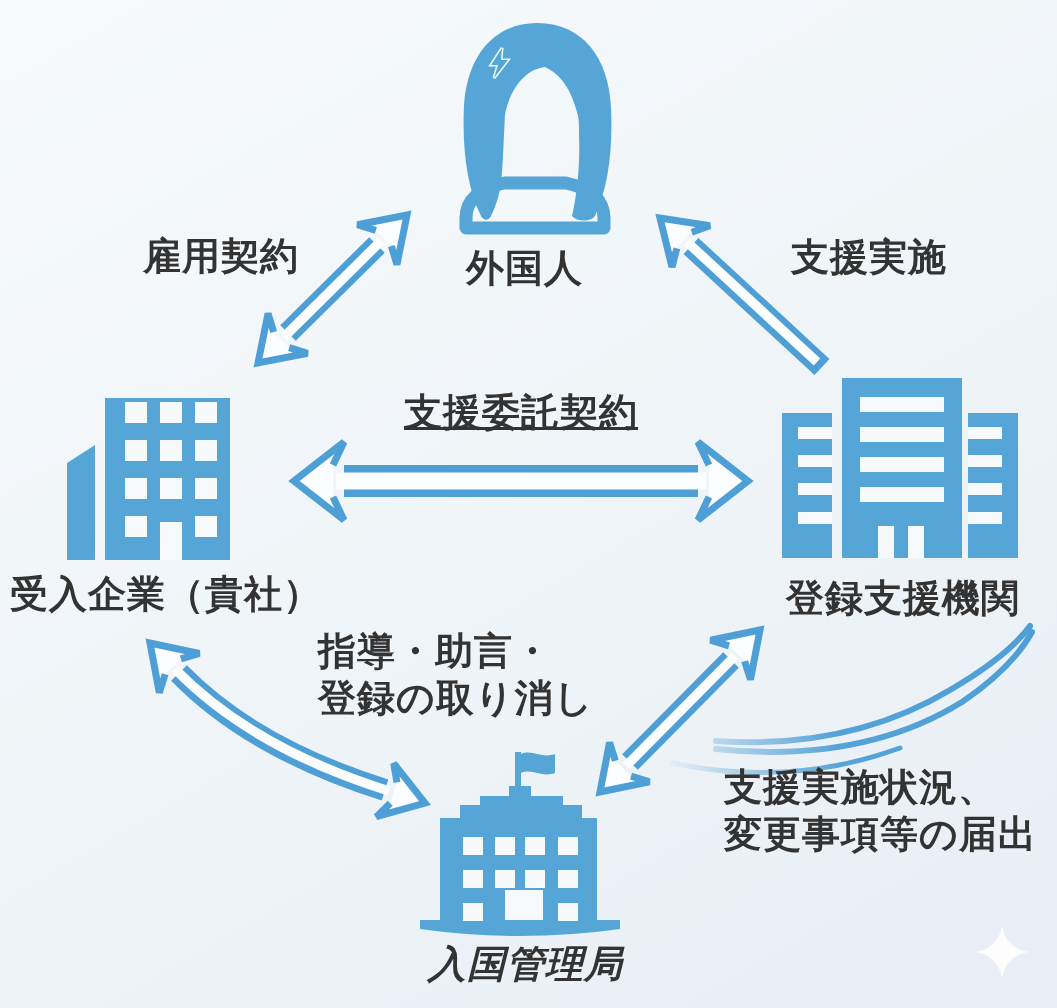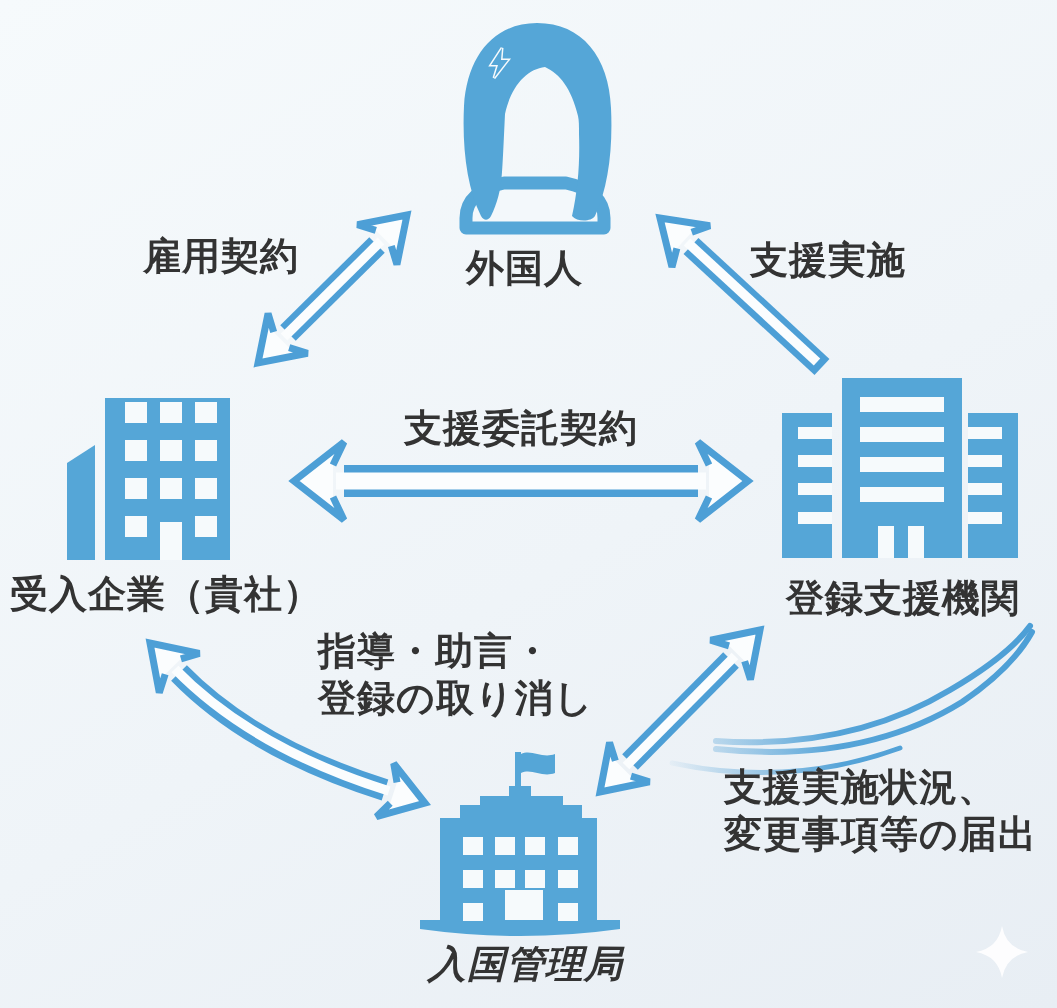--- a/index.html
+++ b/index.html
@@ -16,22 +16,22 @@
     background:linear-gradient(150deg,#f6fafc 0%,var(--background) 55%,#e8eef4 100%);
   }
   .stage svg{position:absolute;left:0;top:0;}
   .lbl{
     position:absolute;font-weight:bold;font-size:38px;line-height:44px;
     color:var(--text);letter-spacing:1px;white-space:nowrap;
   }
   .lbl.two{line-height:47px;}
   #lbl-employment{left:143px;top:234px;}
   #lbl-foreigner{left:466px;top:246px;text-align:center;}
-  #lbl-support{left:750px;top:238px;}
-  #lbl-consignment{left:404px;top:406px;}
+  #lbl-support{left:791px;top:238px;font-family:Liberation Mono, monospace;}
+  #lbl-consignment{left:404px;top:390px;text-decoration:underline;}
   #lbl-company{left:10px;top:572px;}
   #lbl-supportorg{left:786px;top:576px;}
   #lbl-guidance{left:318px;top:628px;}
   #lbl-notification{left:724px;top:764px;}
   #lbl-immigration{left:428px;top:942px;font-style:italic;}
   
   .as{stroke:var(--arrow-blue);stroke-width:22;fill:none;stroke-linecap:butt;}
   .asw{stroke:#fbfdfe;stroke-width:9.5;fill:none;stroke-linecap:butt;}
   .as3{stroke:var(--arrow-blue);stroke-width:32;fill:none;}
   .asw3{stroke:#fbfdfe;stroke-width:17;fill:none;}

